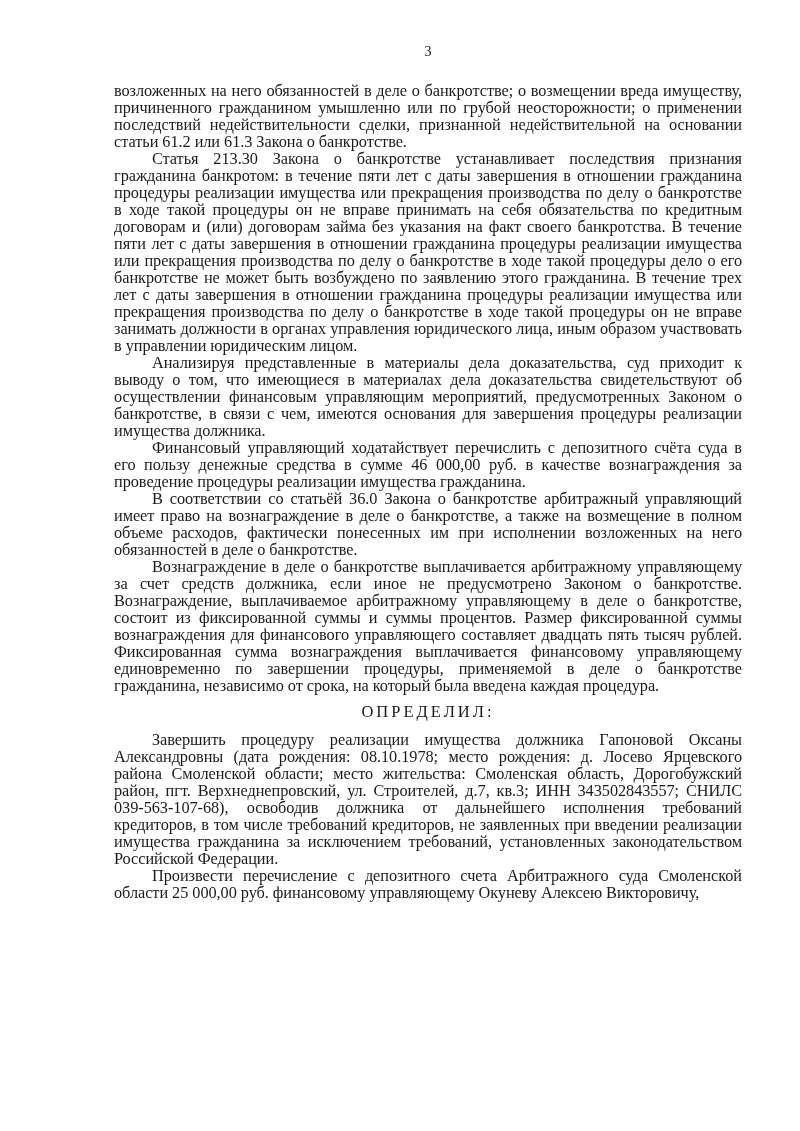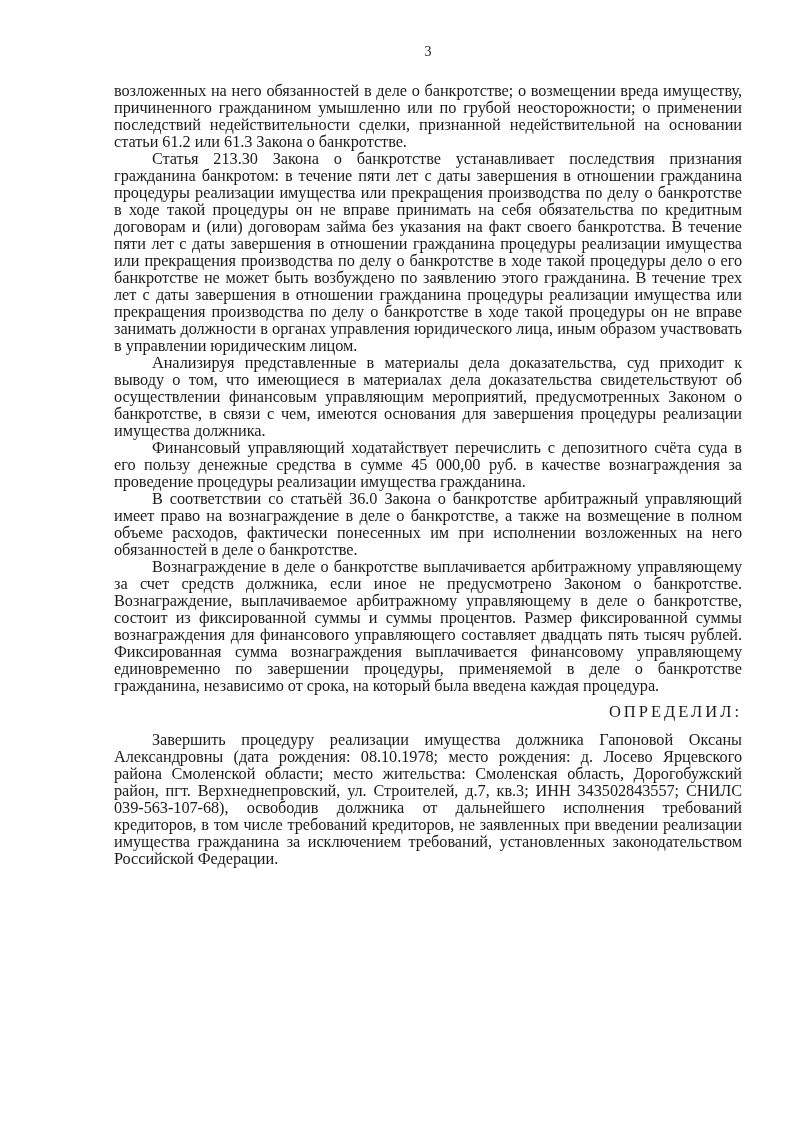--- a/index.html
+++ b/index.html
@@ -38,36 +38,37 @@
     }
     .content p {
       margin: 0;
       text-indent: 38px;
       hyphens: none;
     }
     .content p.no-indent {
       text-indent: 0;
     }
     .heading {
-      text-align: right;
+      text-align: center;
       text-indent: 0 !important;
       letter-spacing: 3px;
       margin: 9px 0 11px 0 !important;
       font-size: 16.5px;
     }
   </style>
 </head>
 <body>
 
 <div class="page-number">3</div>
 
 <div class="content">
   <p class="no-indent">возложенных на него обязанностей в деле о банкротстве; о возмещении вреда имуществу, причиненного гражданином умышленно или по грубой неосторожности; о применении последствий недействительности сделки, признанной недействительной на основании статьи 61.2 или 61.3 Закона о банкротстве.</p>
   <p>Статья 213.30 Закона о банкротстве устанавливает последствия признания гражданина банкротом: в течение пяти лет с даты завершения в отношении гражданина процедуры реализации имущества или прекращения производства по делу о банкротстве в ходе такой процедуры он не вправе принимать на себя обязательства по кредитным договорам и (или) договорам займа без указания на факт своего банкротства. В течение пяти лет с даты завершения в отношении гражданина процедуры реализации имущества или прекращения производства по делу о банкротстве в ходе такой процедуры дело о его банкротстве не может быть возбуждено по заявлению этого гражданина. В течение трех лет с даты завершения в отношении гражданина процедуры реализации имущества или прекращения производства по делу о банкротстве в ходе такой процедуры он не вправе занимать должности в органах управления юридического лица, иным образом участвовать в управлении юридическим лицом.</p>
   <p>Анализируя представленные в материалы дела доказательства, суд приходит к выводу о том, что имеющиеся в материалах дела доказательства свидетельствуют об осуществлении финансовым управляющим мероприятий, предусмотренных Законом о банкротстве, в связи с чем, имеются основания для завершения процедуры реализации имущества должника.</p>
-  <p>Финансовый управляющий ходатайствует перечислить с депозитного счёта суда в его пользу денежные средства в сумме 45 000,00 руб. в качестве вознаграждения за проведение процедуры реализации имущества гражданина.</p>
+  <p>Финансовый управляющий ходатайствует перечислить с депозитного счёта суда в его пользу денежные средства в сумме 46 000,00 руб. в качестве вознаграждения за проведение процедуры реализации имущества гражданина.</p>
   <p>В соответствии со статьёй 36.0 Закона о банкротстве арбитражный управляющий имеет право на вознаграждение в деле о банкротстве, а также на возмещение в полном объеме расходов, фактически понесенных им при исполнении возложенных на него обязанностей в деле о банкротстве.</p>
   <p>Вознаграждение в деле о банкротстве выплачивается арбитражному управляющему за счет средств должника, если иное не предусмотрено Законом о банкротстве. Вознаграждение, выплачиваемое арбитражному управляющему в деле о банкротстве, состоит из фиксированной суммы и суммы процентов. Размер фиксированной суммы вознаграждения для финансового управляющего составляет двадцать пять тысяч рублей. Фиксированная сумма вознаграждения выплачивается финансовому управляющему единовременно по завершении процедуры, применяемой в деле о банкротстве гражданина, независимо от срока, на который была введена каждая процедура.</p>
 
   <p class="heading">ОПРЕДЕЛИЛ:</p>
 
   <p>Завершить процедуру реализации имущества должника Гапоновой Оксаны Александровны (дата рождения: 08.10.1978; место рождения: д. Лосево Ярцевского района Смоленской области; место жительства: Смоленская область, Дорогобужский район, пгт. Верхнеднепровский, ул. Строителей, д.7, кв.3; ИНН 343502843557; СНИЛС 039-563-107-68), освободив должника от дальнейшего исполнения требований кредиторов, в том числе требований кредиторов, не заявленных при введении реализации имущества гражданина за исключением требований, установленных законодательством Российской Федерации.</p>
+  <p>Произвести перечисление с депозитного счета Арбитражного суда Смоленской области 25 000,00 руб. финансовому управляющему Окуневу Алексею Викторовичу,</p>
 </div>
 
 </body></html>

